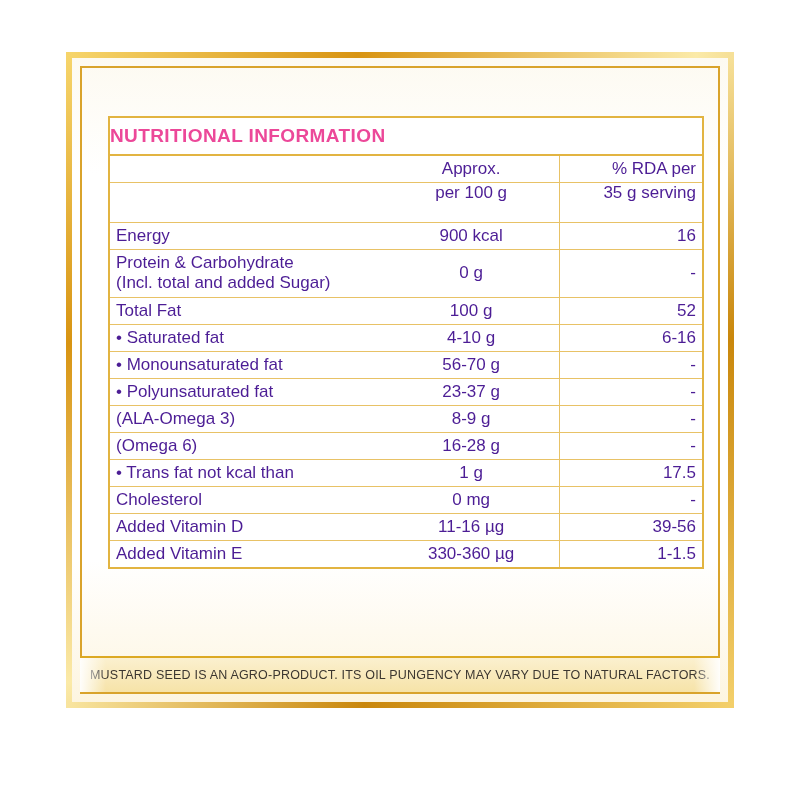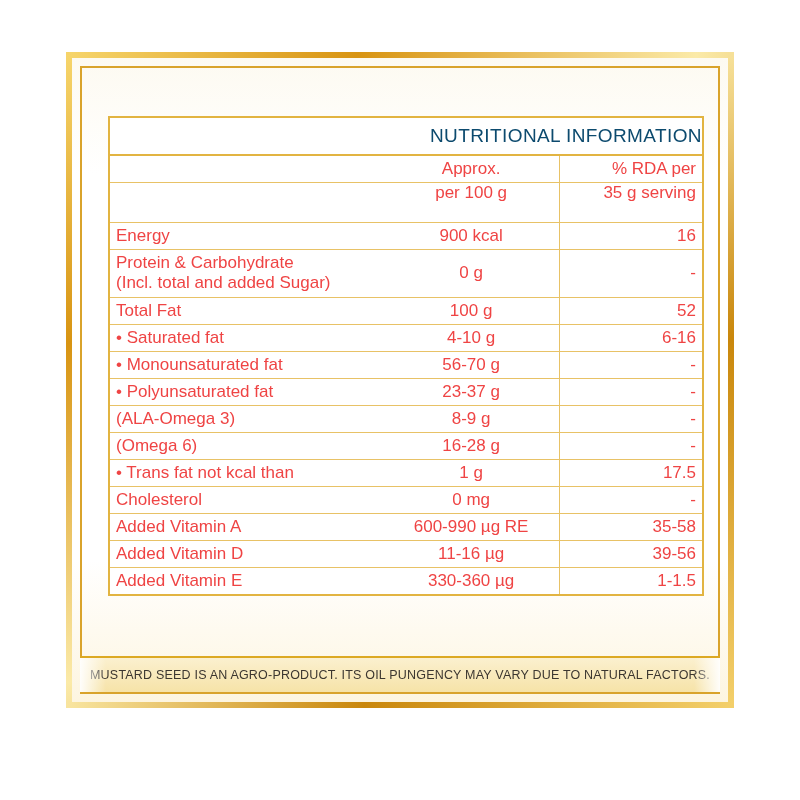--- a/index.html
+++ b/index.html
@@ -58,35 +58,35 @@
     position: absolute;
     left: 36px;
     top: 58px;
     width: 596px;
     background: #ffffff;
     border: 2px solid #e2b441;
     box-sizing: border-box;
   }
 
   .nut-title {
-    text-align: right;
+    text-align: left;
     font-size: 19px;
-    font-weight: normal;
+    font-weight: bold;
     letter-spacing: 0.4px;
-    color: #0c4a6e;
+    color: #ec4899;
     padding: 7px 0 7px 0;
     border-bottom: 2px solid #e2b441;
     background: #ffffff;
   }
 
   table.nut {
     width: 100%;
     border-collapse: collapse;
     font-size: 17px;
-    color: #ef4444;
+    color: #4c1d95;
   }
 
   table.nut td {
     padding: 3px 6px;
     vertical-align: middle;
     border-bottom: 1px solid #e8c266;
   }
 
   table.nut tr:last-child td {
     border-bottom: none;
@@ -254,25 +254,20 @@
               <td class="c-rda">17.5</td>
             </tr>
 
 
             <tr>
               <td class="c-name">Cholesterol</td>
               <td class="c-val">0 mg</td>
               <td class="c-rda">-</td>
             </tr>
 
-            <tr>
-              <td class="c-name">Added Vitamin A</td>
-              <td class="c-val">600-990 µg RE</td>
-              <td class="c-rda">35-58</td>
-            </tr>
 
             <tr>
               <td class="c-name">Added Vitamin D</td>
               <td class="c-val">11-16 µg</td>
               <td class="c-rda">39-56</td>
             </tr>
 
             <tr>
               <td class="c-name">Added Vitamin E</td>
               <td class="c-val">330-360 µg</td>

